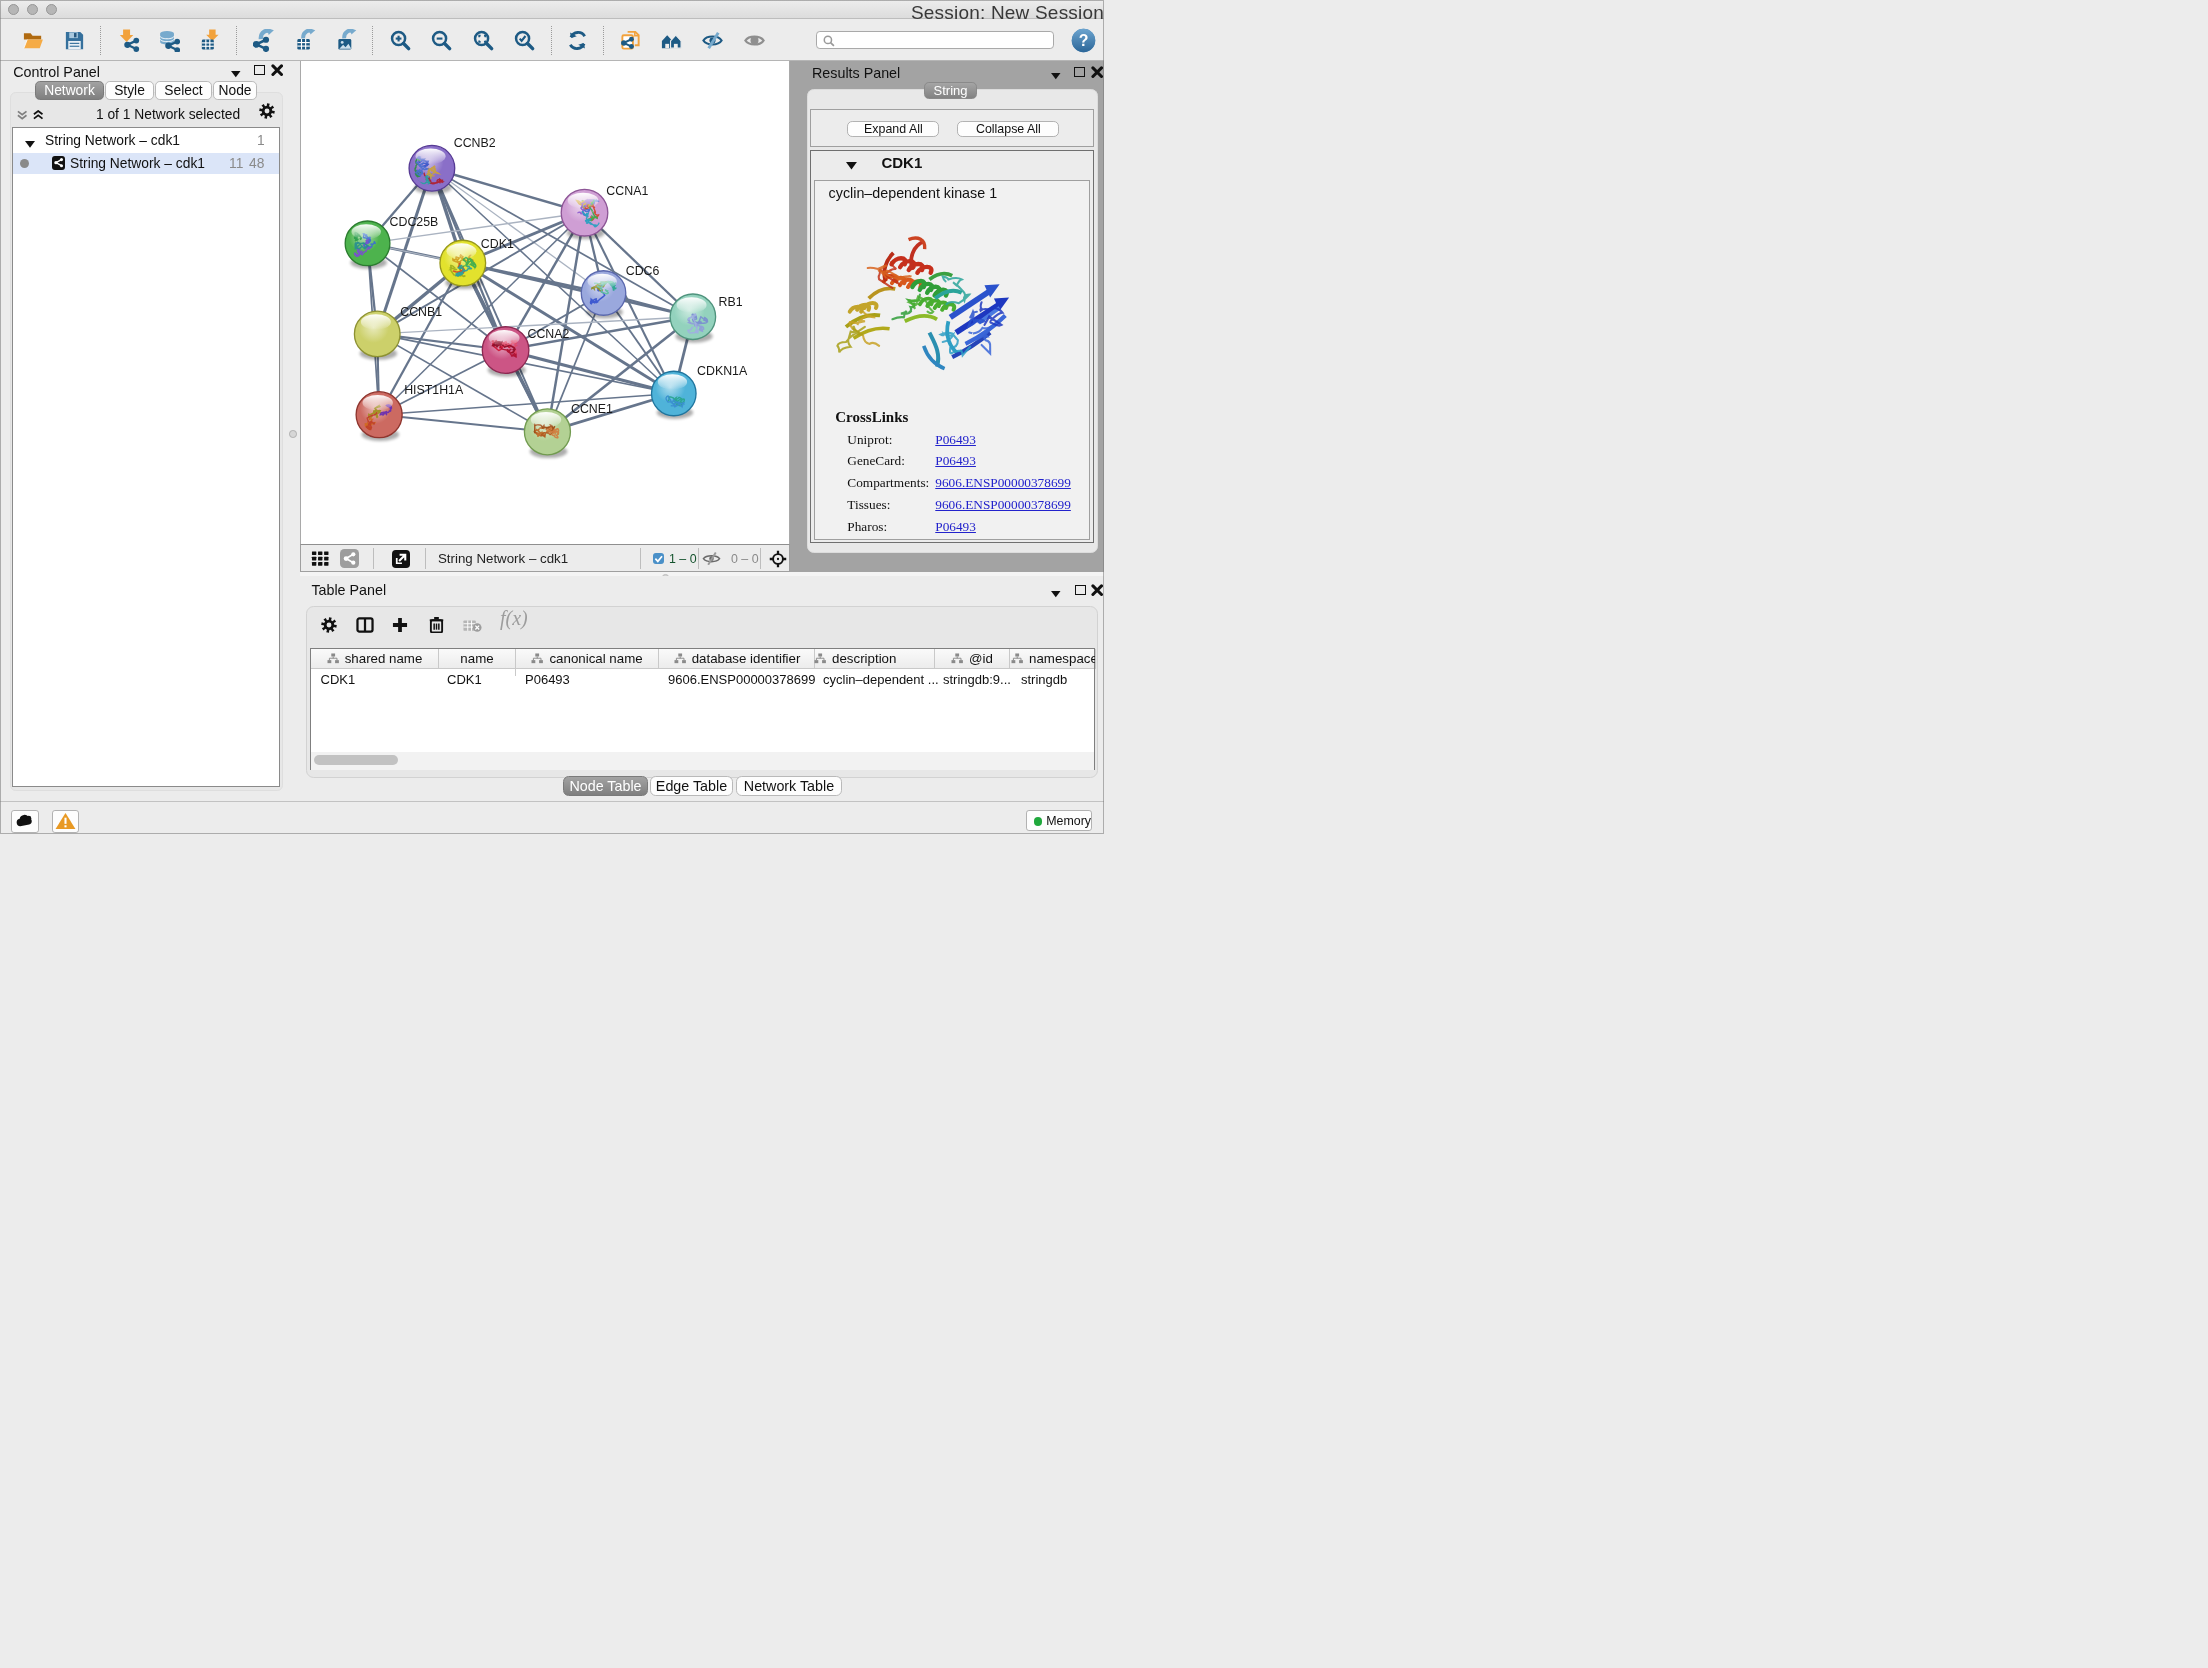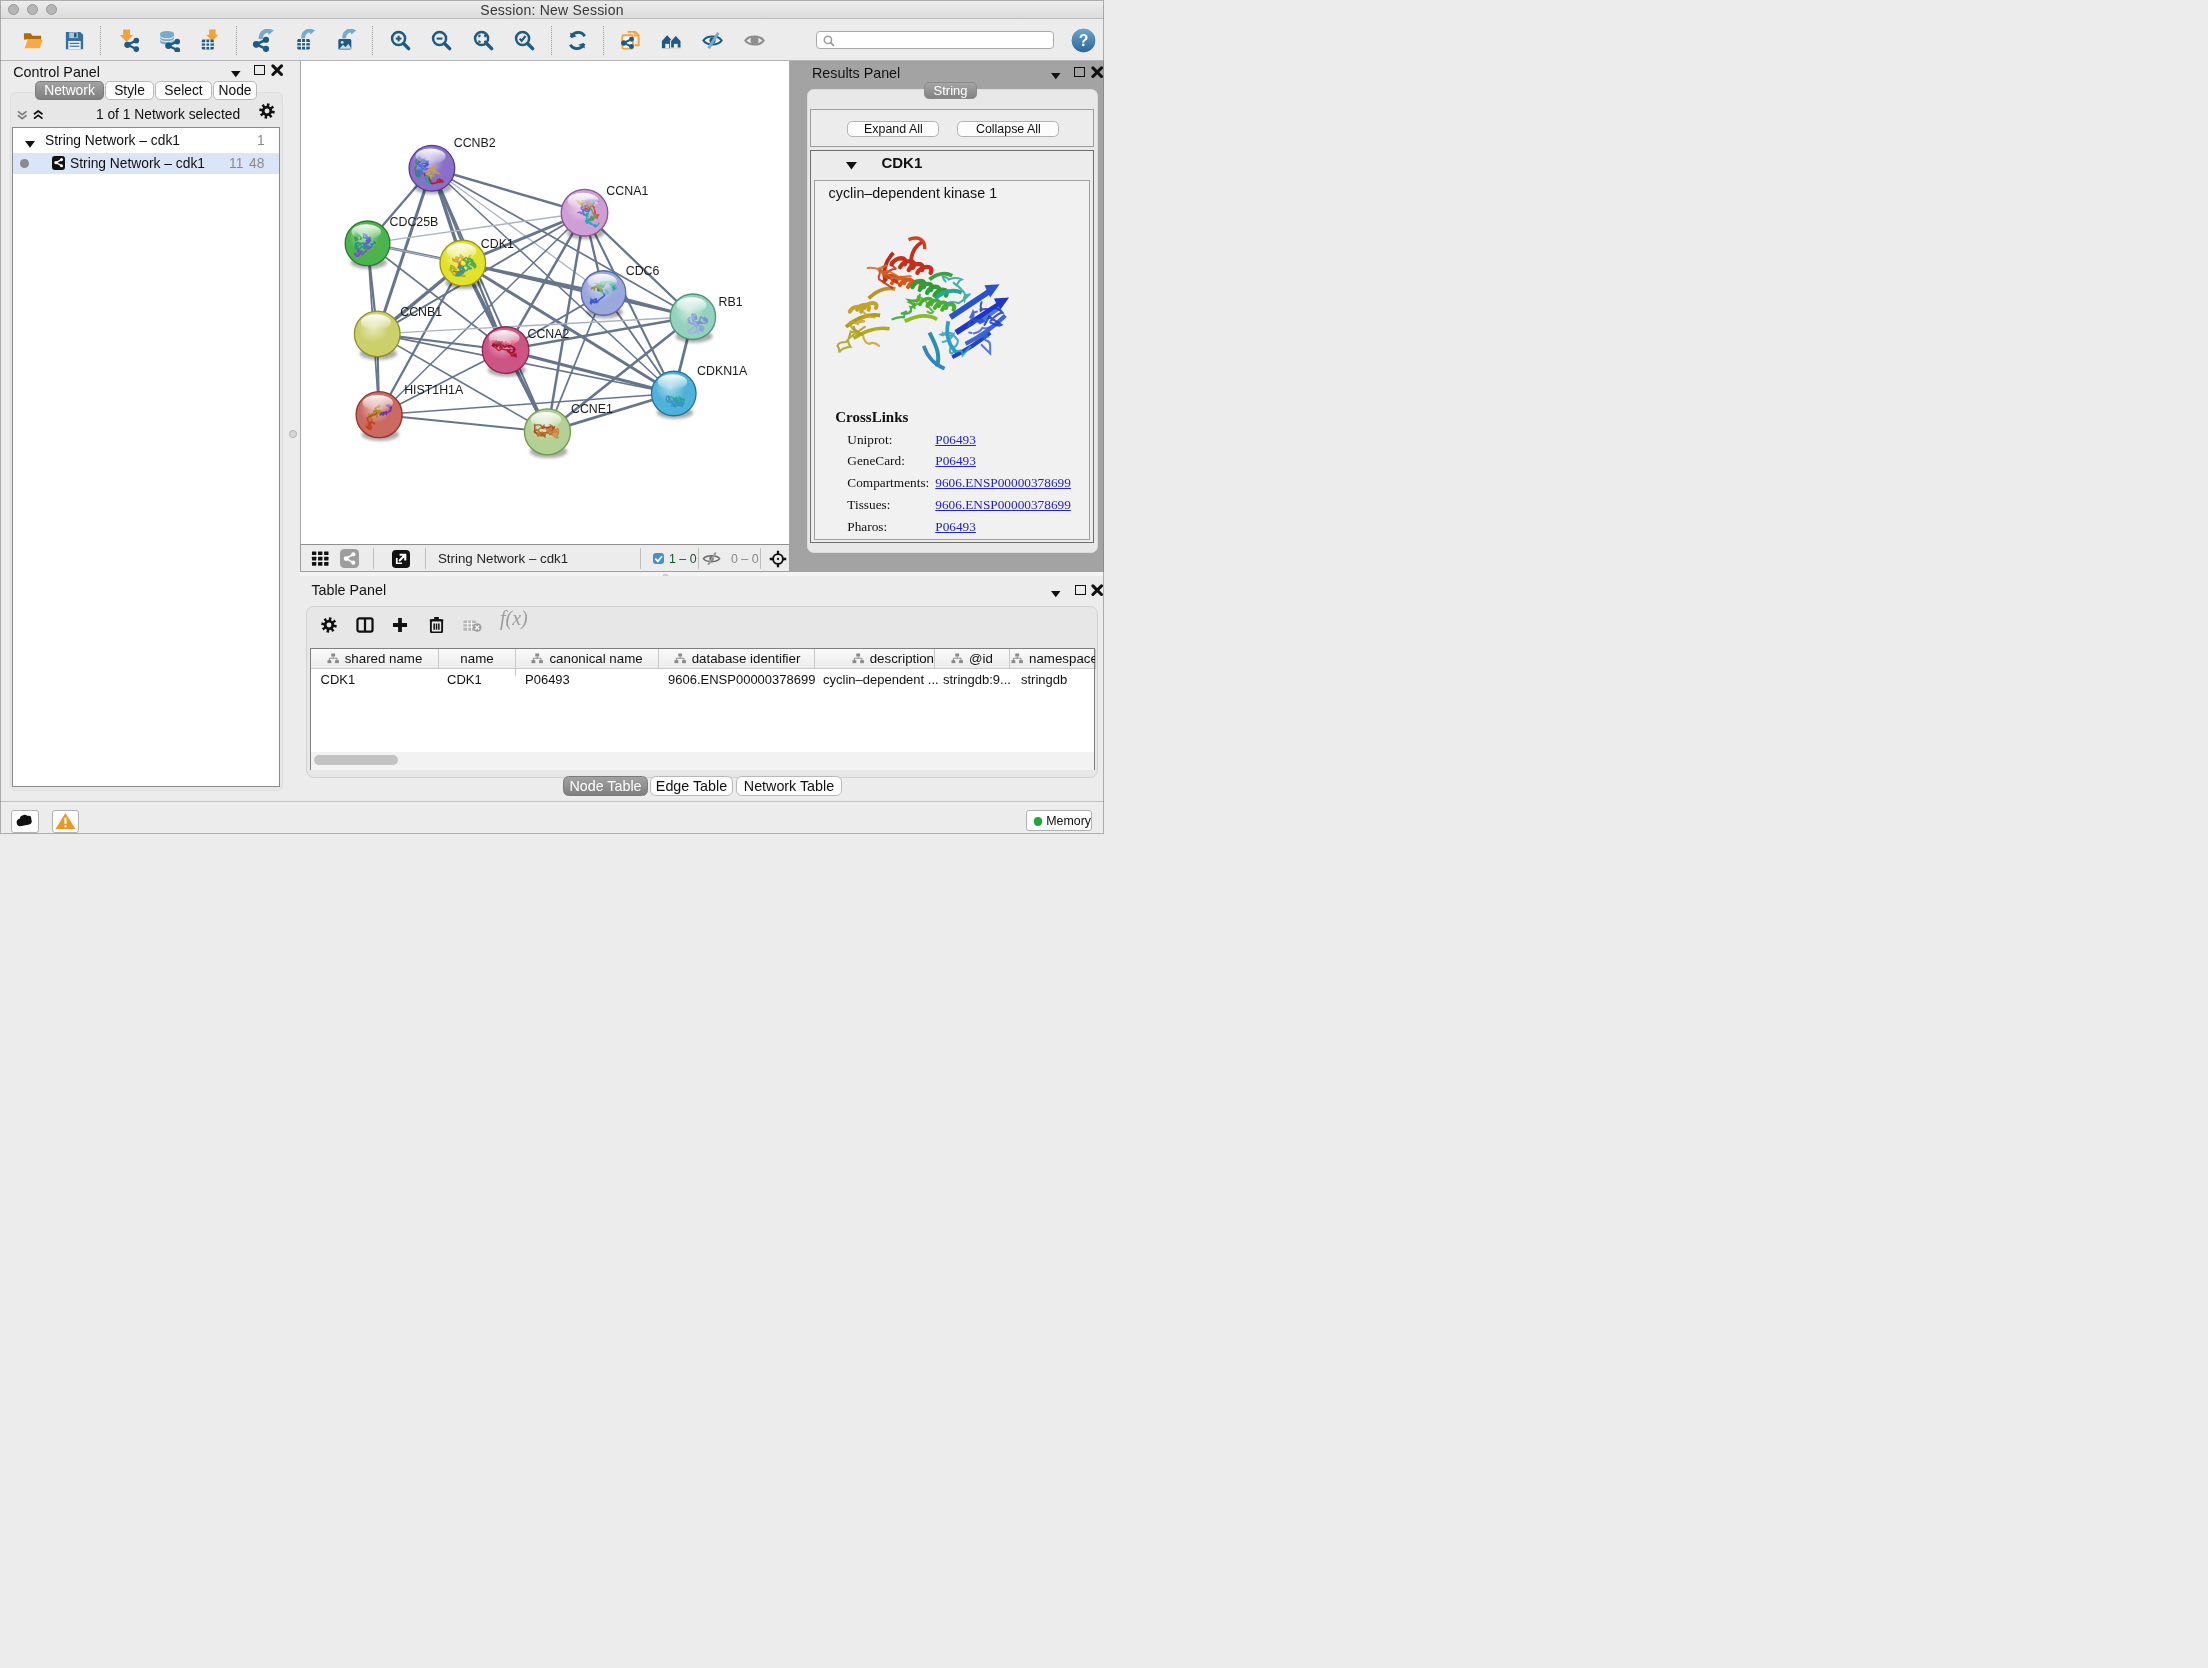--- a/index.html
+++ b/index.html
@@ -1,19 +1,19 @@
 <!DOCTYPE html>
 <html style="font-size:15px"><head><meta charset="utf-8"><style>
 *{box-sizing:border-box;margin:0;padding:0}
 html,body{width:1104px;height:834px;overflow:hidden}
 body{font-family:"Liberation Sans",sans-serif;background:#ececec;position:relative;font-size:12.4px;color:#111}
 .abs{position:absolute}
 #titlebar{left:0;top:0;width:1104px;height:19px;background:linear-gradient(#ededed,#dcdcdc);border-bottom:1px solid #bdbdbd}
 .tl{position:absolute;top:4.3px;width:11px;height:11px;border-radius:50%;background:#b6b6b6;border:0.5px solid #979797}
-#wtitle{position:absolute;top:1.9px;left:0;width:100%;text-align:center;font-size:14px;color:#383838;font-weight:400;letter-spacing:0.2px}
+#wtitle{position:absolute;top:1.9px;left:0;width:100%;text-align:right;font-size:19px;color:#383838;font-weight:400;letter-spacing:0.2px}
 #toolbar{left:0;top:20px;width:1104px;height:41px;background:#ececec;border-bottom:1px solid #b5b5b5}
 .tbi{position:absolute;top:8.6px;width:23px;height:23px}
 .tbsep{position:absolute;top:5.7px;height:29.5px;width:0;border-left:1.4px dotted #9b9b9b}
 #searchbox{position:absolute;left:816px;top:11.4px;width:238px;height:17.6px;background:#fff;border:1.4px solid #a9a9a9;border-radius:3.8px}
 #ctl{left:0;top:61px;width:300px;height:740px;background:#ececec}
 #ctl .ptitle{position:absolute;left:13.3px;top:2.9px;font-size:14.3px}
 #canvasarea{left:300px;top:61px;width:490px;height:483px;background:#fff;border-left:1px solid #a9a9a9;border-right:1px solid #a9a9a9}
 #netbar{left:300px;top:544px;width:490px;height:27.6px;background:#ececec;border:1px solid #9f9f9f;border-top:1px solid #8f8f8f}
 #divider{left:300px;top:572px;width:805px;height:10.5px;background:#f4f4f4}
 #results{left:790px;top:61px;width:314px;height:511px;background:#a3a3a3}
@@ -664,21 +664,21 @@
               <rect x="0.5" y="7.5" width="4" height="3.2" fill="#8a8a8a"></rect>
               <rect x="8.5" y="7.5" width="4" height="3.2" fill="#8a8a8a"></rect>
               <path d="M6.5 3.7 v2 M2.5 7.5 v-2 h8 v2" fill="none" stroke="#8a8a8a" stroke-width="1"></path>
             </svg></span>canonical name</div>
         <div class="abs" style="left:349px;top:0;width:155px;height:20px;border-right:1px solid #c9c9c9;text-align:center;font-size:13.3px;line-height:20px;white-space:nowrap;overflow:hidden"><span style="display:inline-block;vertical-align:-1px;margin-right:5.7px"><svg width="12.4" height="11.4" viewBox="0 0 13 12" style="">
               <rect x="4.5" y="0.5" width="4" height="3.2" fill="#8a8a8a"></rect>
               <rect x="0.5" y="7.5" width="4" height="3.2" fill="#8a8a8a"></rect>
               <rect x="8.5" y="7.5" width="4" height="3.2" fill="#8a8a8a"></rect>
               <path d="M6.5 3.7 v2 M2.5 7.5 v-2 h8 v2" fill="none" stroke="#8a8a8a" stroke-width="1"></path>
             </svg></span>database identifier</div>
-        <div class="abs" style="left:503px;top:0;width:121px;height:20px;border-right:1px solid #c9c9c9;text-align:right;font-size:13.3px;line-height:20px;white-space:nowrap;overflow:hidden"><span style="display:inline-block;vertical-align:-1px;margin-right:5.7px"><svg width="12.4" height="11.4" viewBox="0 0 13 12" style="">
+        <div class="abs" style="left:503px;top:0;width:121px;height:20px;border-right:1px solid #c9c9c9;text-align:left;font-size:13.3px;line-height:20px;white-space:nowrap;overflow:hidden"><span style="display:inline-block;vertical-align:-1px;margin-right:5.7px"><svg width="12.4" height="11.4" viewBox="0 0 13 12" style="">
               <rect x="4.5" y="0.5" width="4" height="3.2" fill="#8a8a8a"></rect>
               <rect x="0.5" y="7.5" width="4" height="3.2" fill="#8a8a8a"></rect>
               <rect x="8.5" y="7.5" width="4" height="3.2" fill="#8a8a8a"></rect>
               <path d="M6.5 3.7 v2 M2.5 7.5 v-2 h8 v2" fill="none" stroke="#8a8a8a" stroke-width="1"></path>
             </svg></span>description</div>
         <div class="abs" style="left:624px;top:0;width:75px;height:20px;border-right:1px solid #c9c9c9;text-align:center;font-size:13.3px;line-height:20px;white-space:nowrap;overflow:hidden"><span style="display:inline-block;vertical-align:-1px;margin-right:5.7px"><svg width="12.4" height="11.4" viewBox="0 0 13 12" style="">
               <rect x="4.5" y="0.5" width="4" height="3.2" fill="#8a8a8a"></rect>
               <rect x="0.5" y="7.5" width="4" height="3.2" fill="#8a8a8a"></rect>
               <rect x="8.5" y="7.5" width="4" height="3.2" fill="#8a8a8a"></rect>
               <path d="M6.5 3.7 v2 M2.5 7.5 v-2 h8 v2" fill="none" stroke="#8a8a8a" stroke-width="1"></path>

